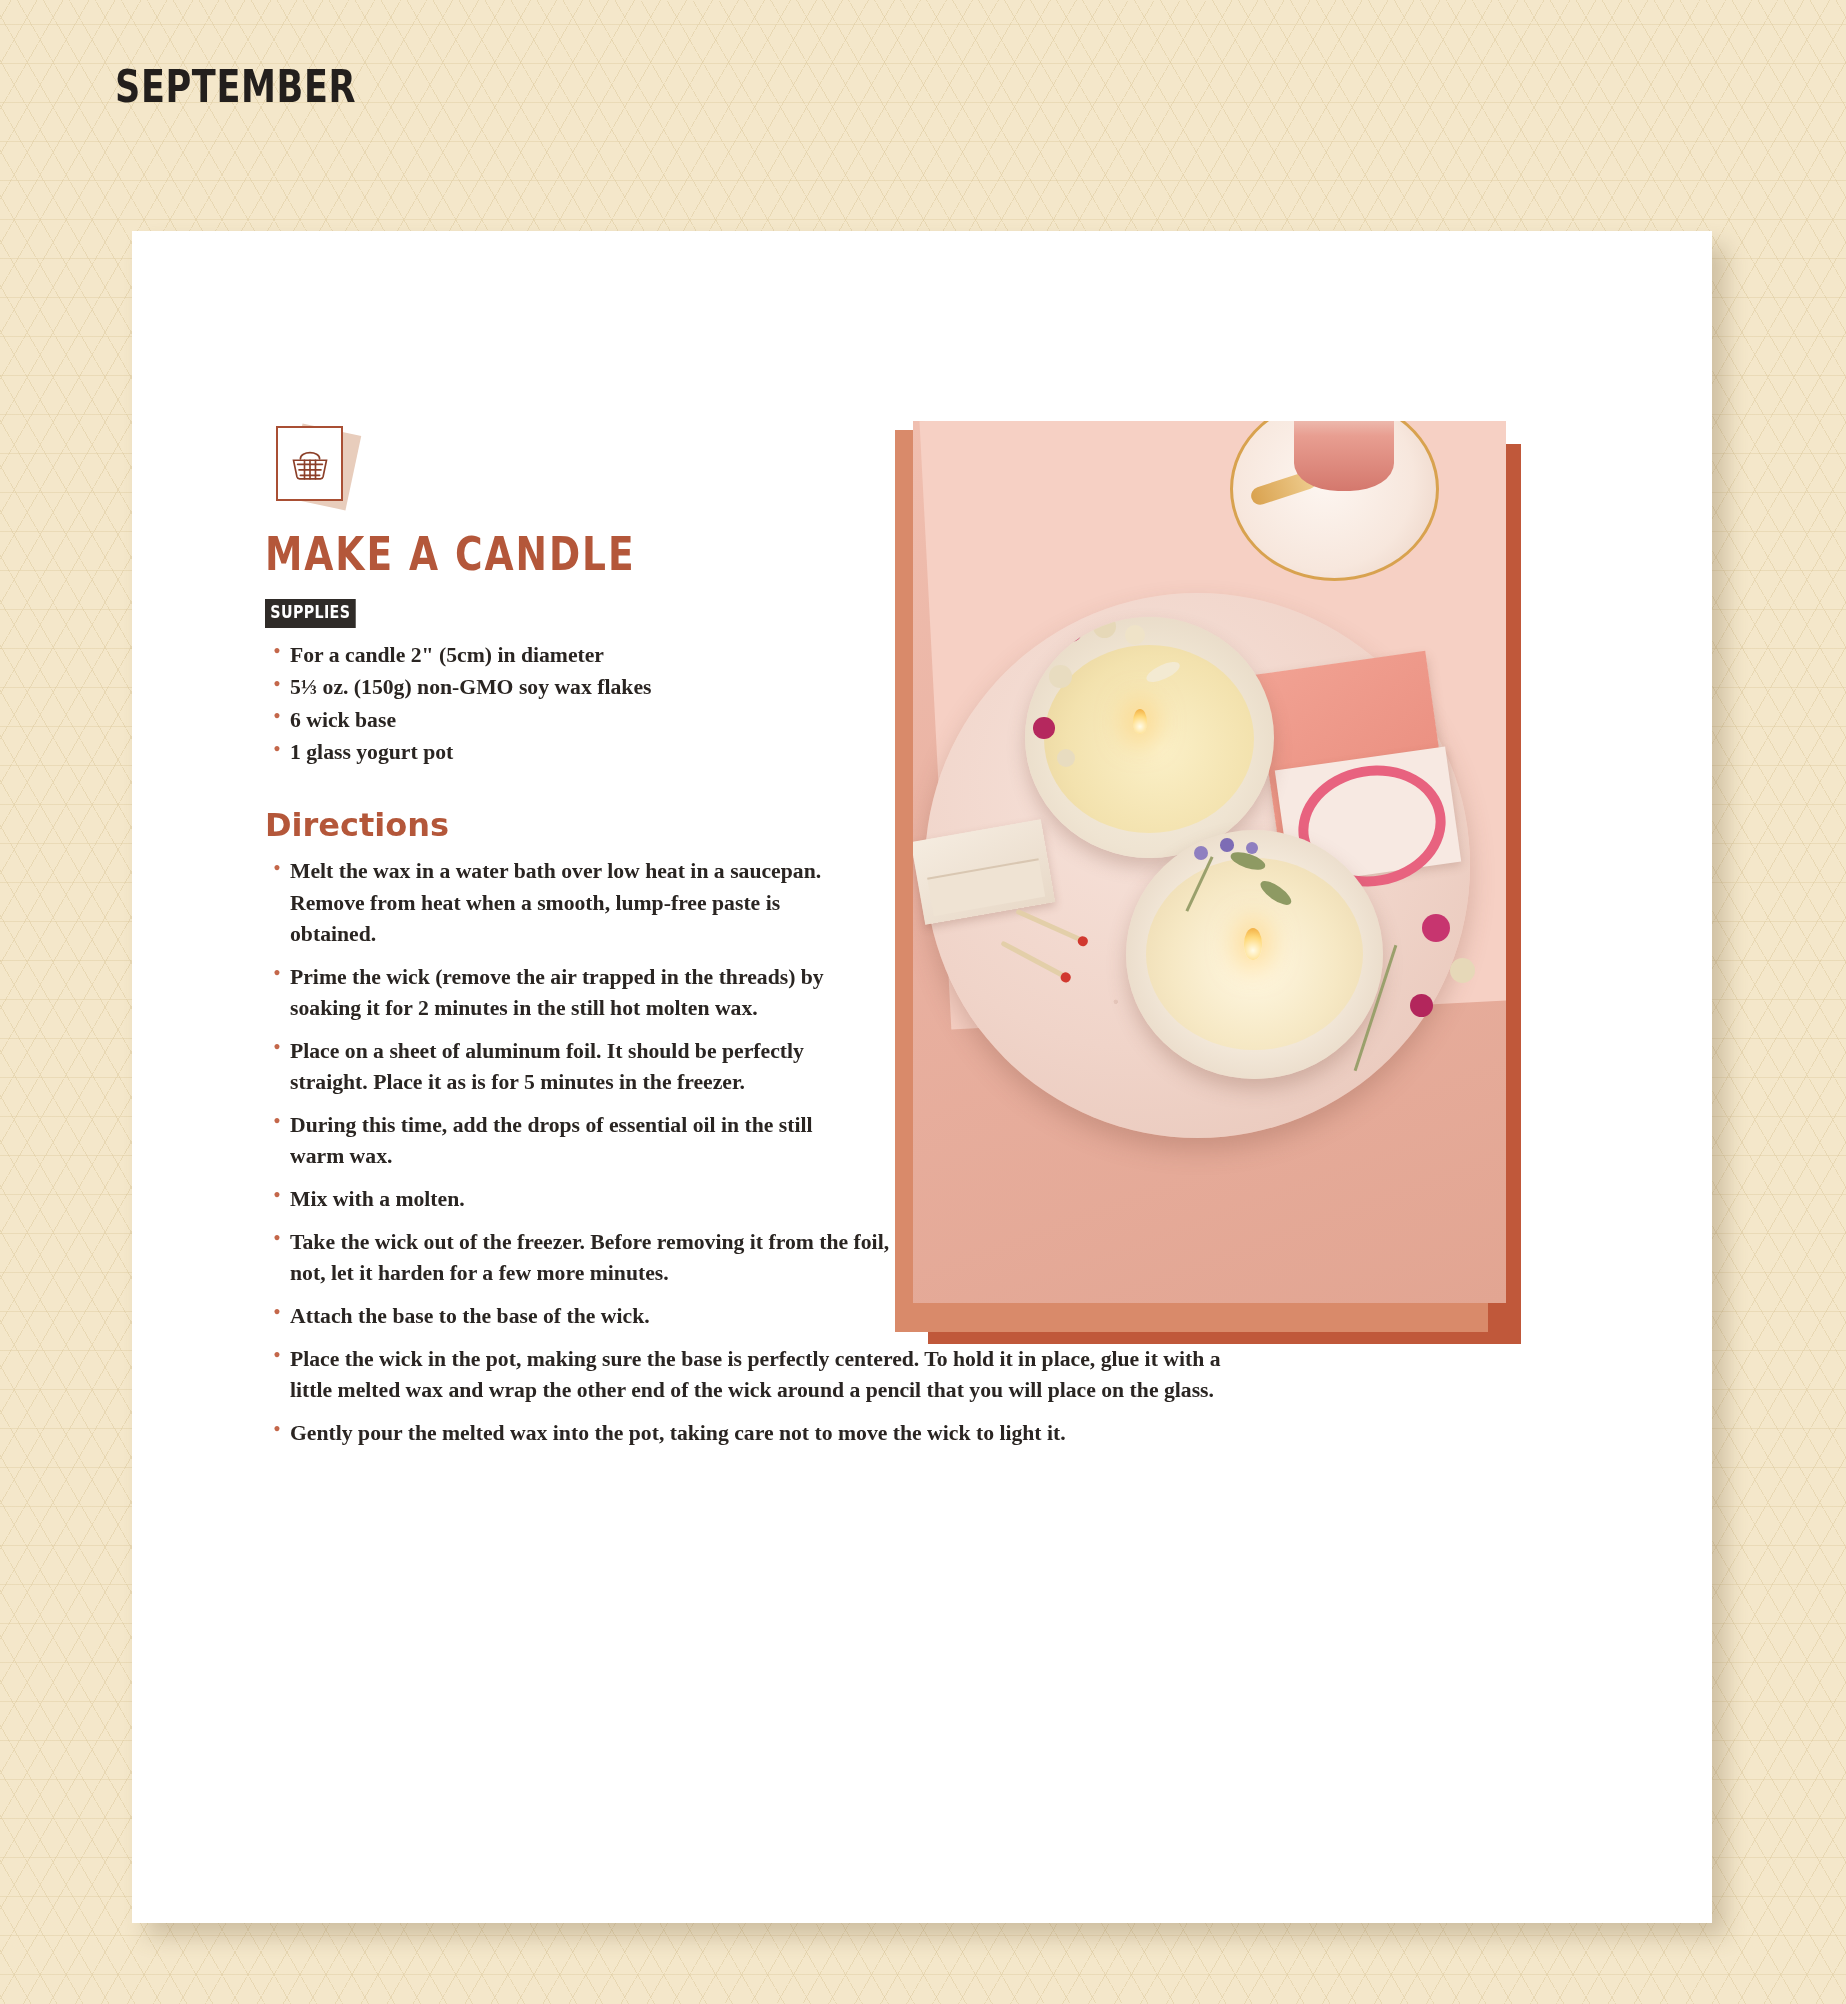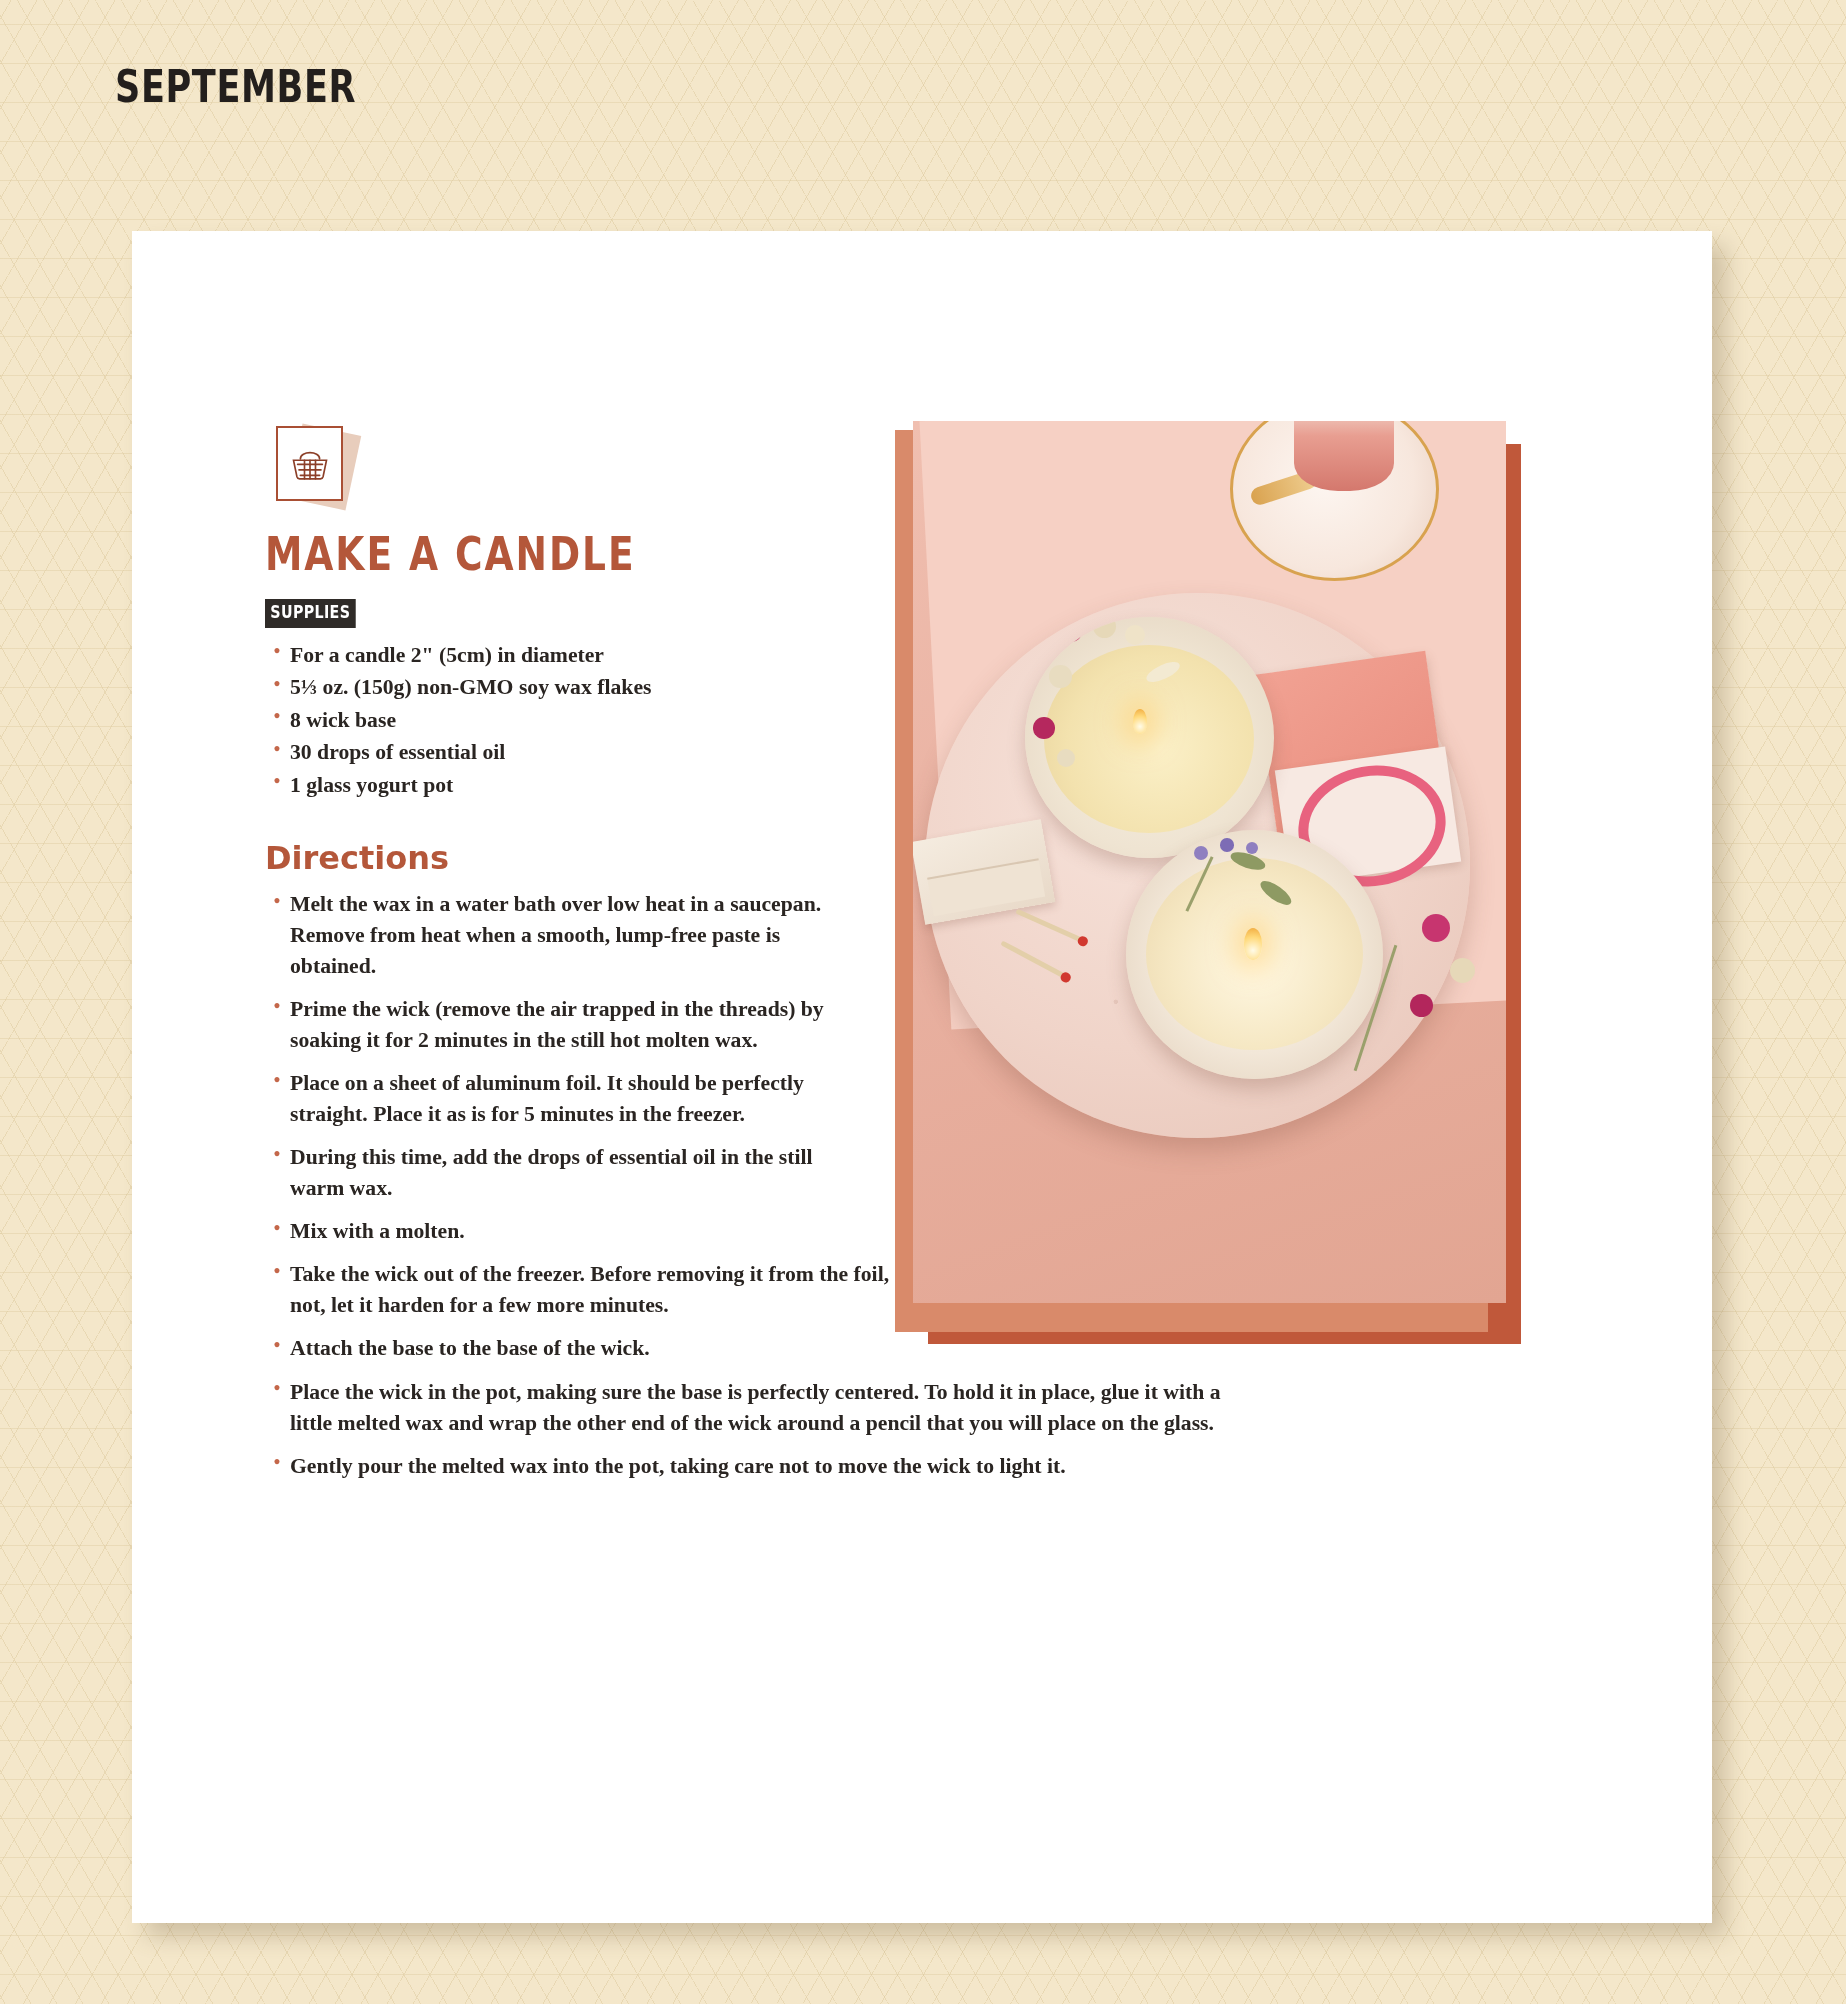--- a/index.html
+++ b/index.html
@@ -406,22 +406,21 @@
     </div>
   </div>
 
   <h1 id="project-title">MAKE A CANDLE</h1>
 
   <div id="supplies-badge">SUPPLIES</div>
 
   <ul class="bullets" id="supplies-list">
     <li class="strong">For a candle 2" (5cm) in diameter</li>
     <li>5⅓ oz. (150g) non-GMO soy wax flakes</li>
-    <li>8 wick base</li>
-    <li>30 drops of essential oil</li>
+    <li>6 wick base</li>
     <li>1 glass yogurt pot</li>
   </ul>
 
   <h2 id="directions-title">Directions</h2>
 
   <ul class="bullets" id="directions-list">
     <li style="width:573px;">Melt the wax in a water bath over low heat in a saucepan. Remove from heat when a smooth, lump-free paste is obtained.</li>
     <li style="width:573px;">Prime the wick (remove the air trapped in the threads) by soaking it for 2 minutes in the still hot molten wax.</li>
     <li style="width:573px;">Place on a sheet of aluminum foil. It should be perfectly straight. Place it as is for 5 minutes in the freezer.</li>
     <li style="width:573px;">During this time, add the drops of essential oil in the still warm wax.</li>

